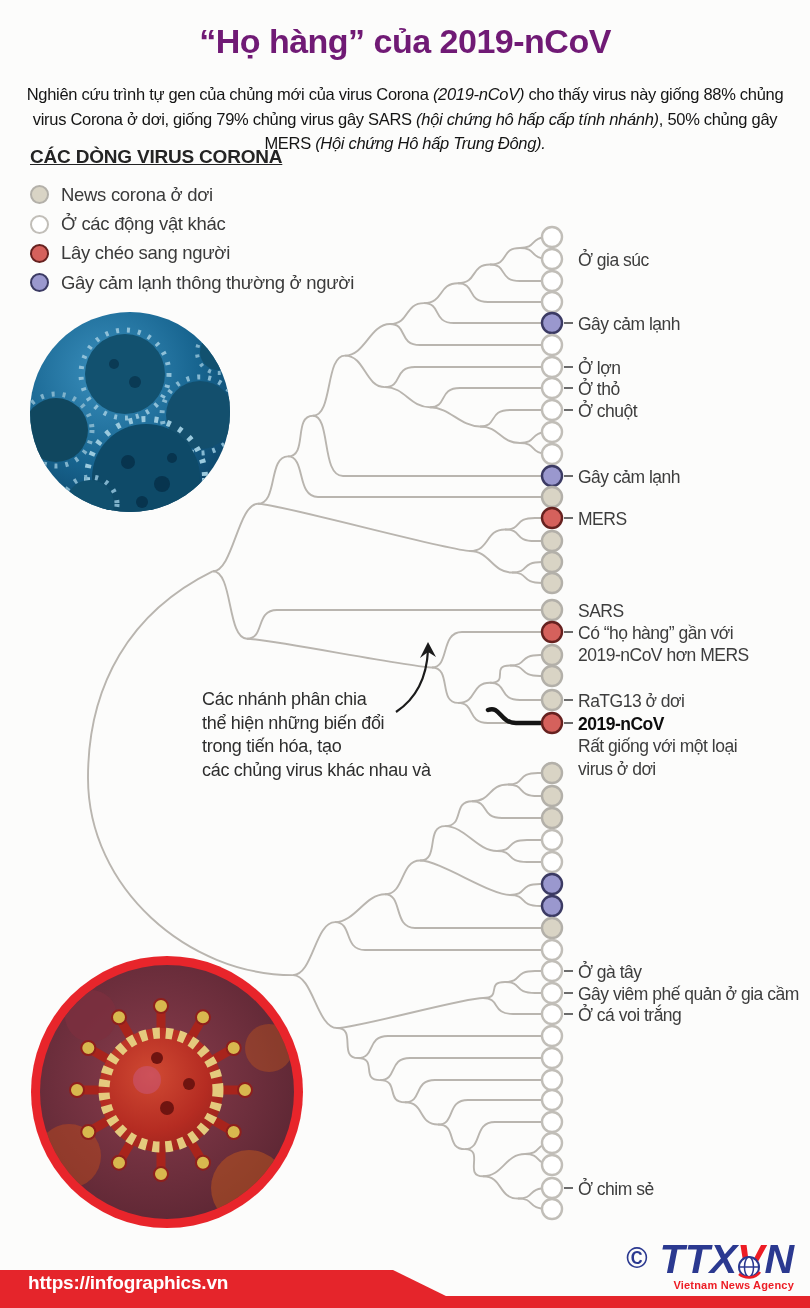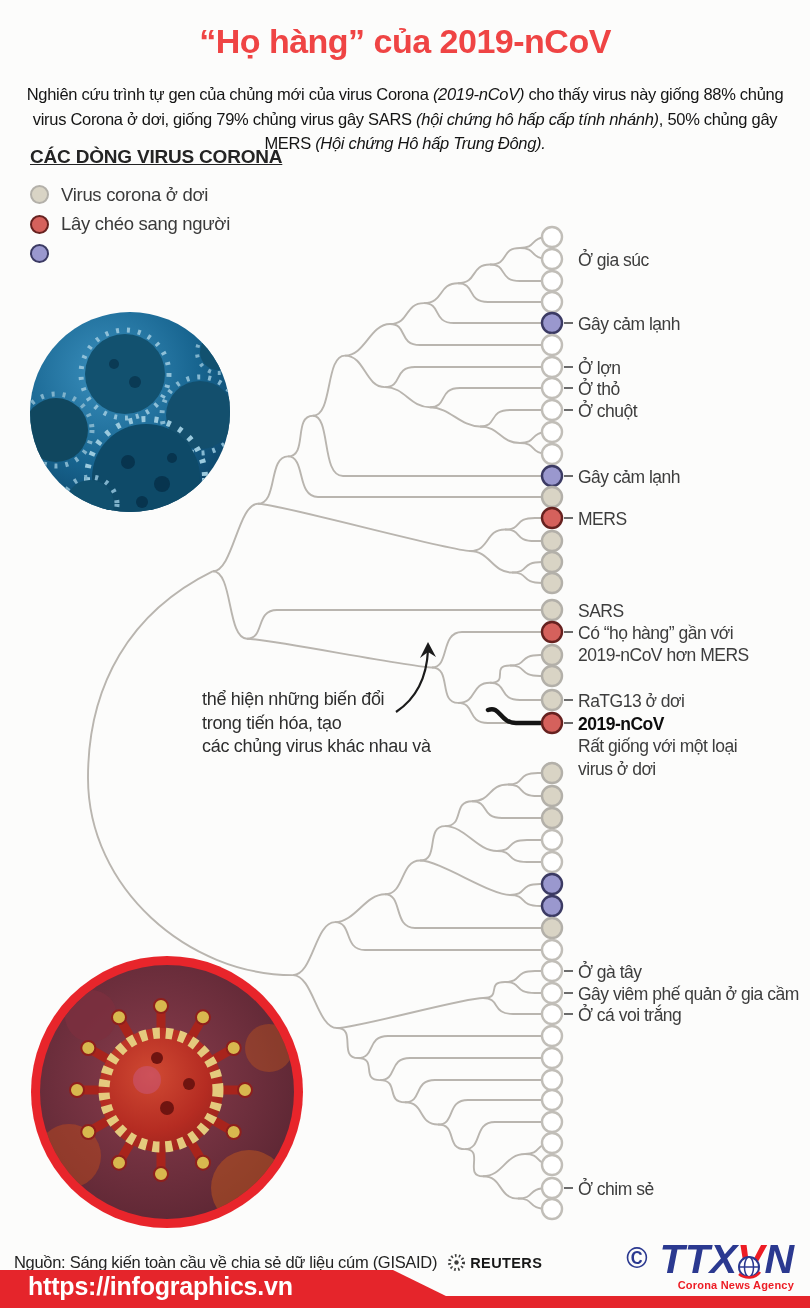--- a/index.html
+++ b/index.html
@@ -31,44 +31,49 @@
   #reuters-label{font-size:14.5px;font-weight:800;color:#161616;letter-spacing:0.4px;margin-left:4px;}
   #agency{position:absolute;right:16px;top:1240px;display:flex;align-items:flex-start;}
   #copyright{font-size:29px;font-weight:700;margin-top:3px;margin-right:12px;line-height:30px;}
   #ttx-wrap{position:relative;text-align:right;}
   #ttx-word{font-size:41px;line-height:38px;font-weight:800;font-style:italic;letter-spacing:0px;}
   #agency-name{font-size:11px;font-weight:700;letter-spacing:0.2px;margin-top:1px;}
   #globe{position:absolute;right:32px;top:15px;}
   #red-tab{position:absolute;left:0;top:1270px;width:450px;height:28px;
            clip-path:polygon(0 0,393px 0,450px 100%,0 100%);}
   #red-strip{position:absolute;left:0;top:1296px;width:810px;height:12px;}
-  #url-text{position:absolute;left:28px;top:1272px;font-size:25px;font-weight:600;color:#ffffff;letter-spacing:-0.2px;}
+  #url-text{position:absolute;left:28px;top:1272px;font-size:19px;font-weight:600;color:#ffffff;letter-spacing:-0.2px;}
 </style>
 </head>
 <body>
 
 <div id="page">
 
-  <div id="title" style="color: #ef4444;">“Họ hàng” của 2019-nCoV</div>
+  <div id="title" style="color: #701a75;">“Họ hàng” của 2019-nCoV</div>
 
   <div id="intro"><span>Nghiên cứu trình tự gen của chủng mới của virus Corona </span><span class="it">(2019-nCoV)</span><span> cho thấy virus này giống 88% chủng virus Corona ở dơi, giống 79% chủng virus gây SARS </span><span class="it">(hội chứng hô hấp cấp tính nhánh)</span><span>, 50% chủng gây MERS </span><span class="it">(Hội chứng Hô hấp Trung Đông).</span></div>
 
   <div id="heading-left" class="heading">CÁC DÒNG VIRUS CORONA</div>
 
   <div id="legend">
       <div class="legend-row">
         <span class="dot" style="background: rgb(217, 212, 197); border-color: rgb(179, 176, 169);"></span>
-        <span class="legend-label">Virus corona ở dơi</span>
+        <span class="legend-label">News corona ở dơi</span>
+      </div>
+      <div class="legend-row">
+        <span class="dot" style="background: rgb(255, 255, 255); border-color: rgb(193, 190, 184);"></span>
+        <span class="legend-label">Ở các động vật khác</span>
       </div>
       <div class="legend-row">
         <span class="dot" style="background: rgb(213, 97, 92); border-color: rgb(102, 33, 31);"></span>
         <span class="legend-label">Lây chéo sang người</span>
       </div>
       <div class="legend-row">
         <span class="dot" style="background: rgb(154, 152, 206); border-color: rgb(59, 58, 99);"></span>
+        <span class="legend-label">Gây cảm lạnh thông thường ở người</span>
       </div>
     </div>
 
   <div id="blue-photo">
     <svg width="200" height="200" viewBox="0 0 200 200">
       <defs>
         <radialGradient id="bgBlue" cx="38%" cy="30%" r="85%">
           <stop offset="0%" stop-color="#3a8fbd"></stop>
           <stop offset="55%" stop-color="#17648f"></stop>
           <stop offset="100%" stop-color="#0a3c5d"></stop>
@@ -333,43 +338,34 @@
         <text x="578" y="752">Rất giống với một loại</text>
         <text x="578" y="774.5">virus ở dơi</text>
         <text x="578" y="977.5">Ở gà tây</text>
         <text x="578" y="999.5">Gây viêm phế quản ở gia cầm</text>
         <text x="578" y="1020.5">Ở cá voi trắng</text>
         <text x="578" y="1194.5">Ở chim sẻ</text>
       </g>
     </svg>
 
   <div id="annotation">
+      <div>Các nhánh phân chia</div>
       <div>thể hiện những biến đổi</div>
       <div>trong tiến hóa, tạo</div>
       <div>các chủng virus khác nhau và</div>
     </div>
 
-  <div id="source-row">
-    <span id="source-text">Nguồn: Sáng kiến toàn cầu về chia sẻ dữ liệu cúm (GISAID)</span>
-    <span id="reuters">
-      <svg width="19" height="19" viewBox="0 0 19 19">
-        <circle cx="9.5" cy="9.5" r="7" fill="none" stroke="#3c3c3c" stroke-width="3" stroke-dasharray="1.6 2.3"></circle>
-        <circle cx="9.5" cy="9.5" r="2.2" fill="#3c3c3c"></circle>
-      </svg>
-      <span id="reuters-label">REUTERS</span>
-    </span>
-  </div>
 
   <div id="agency">
     <span id="copyright" style="color: rgb(43, 57, 144);">©</span>
     <span id="ttx-wrap">
       <div id="ttx-word" style="color: rgb(43, 57, 144);">
         <span id="ttx-part">TTX</span><span id="v-part" style="color: rgb(237, 28, 36);">V</span><span id="n-part">N</span>
       </div>
-      <div id="agency-name" style="color: rgb(237, 28, 36);">Corona News Agency</div>
+      <div id="agency-name" style="color: rgb(237, 28, 36);">Vietnam News Agency</div>
       <span id="globe">
         <svg width="26" height="26" viewBox="0 0 26 26">
           <circle cx="13" cy="12" r="10" fill="#ffffff" stroke="#2b3990" stroke-width="2"></circle>
           <ellipse cx="13" cy="12" rx="4.5" ry="10" fill="none" stroke="#2b3990" stroke-width="1.5"></ellipse>
           <line x1="3" y1="12" x2="23" y2="12" stroke="#2b3990" stroke-width="1.5"></line>
           <path d="M 3,19 C 9,24 19,24 24,17" fill="none" stroke="#ed1c24" stroke-width="2.5"></path>
         </svg>
       </span>
     </span>
   </div>

